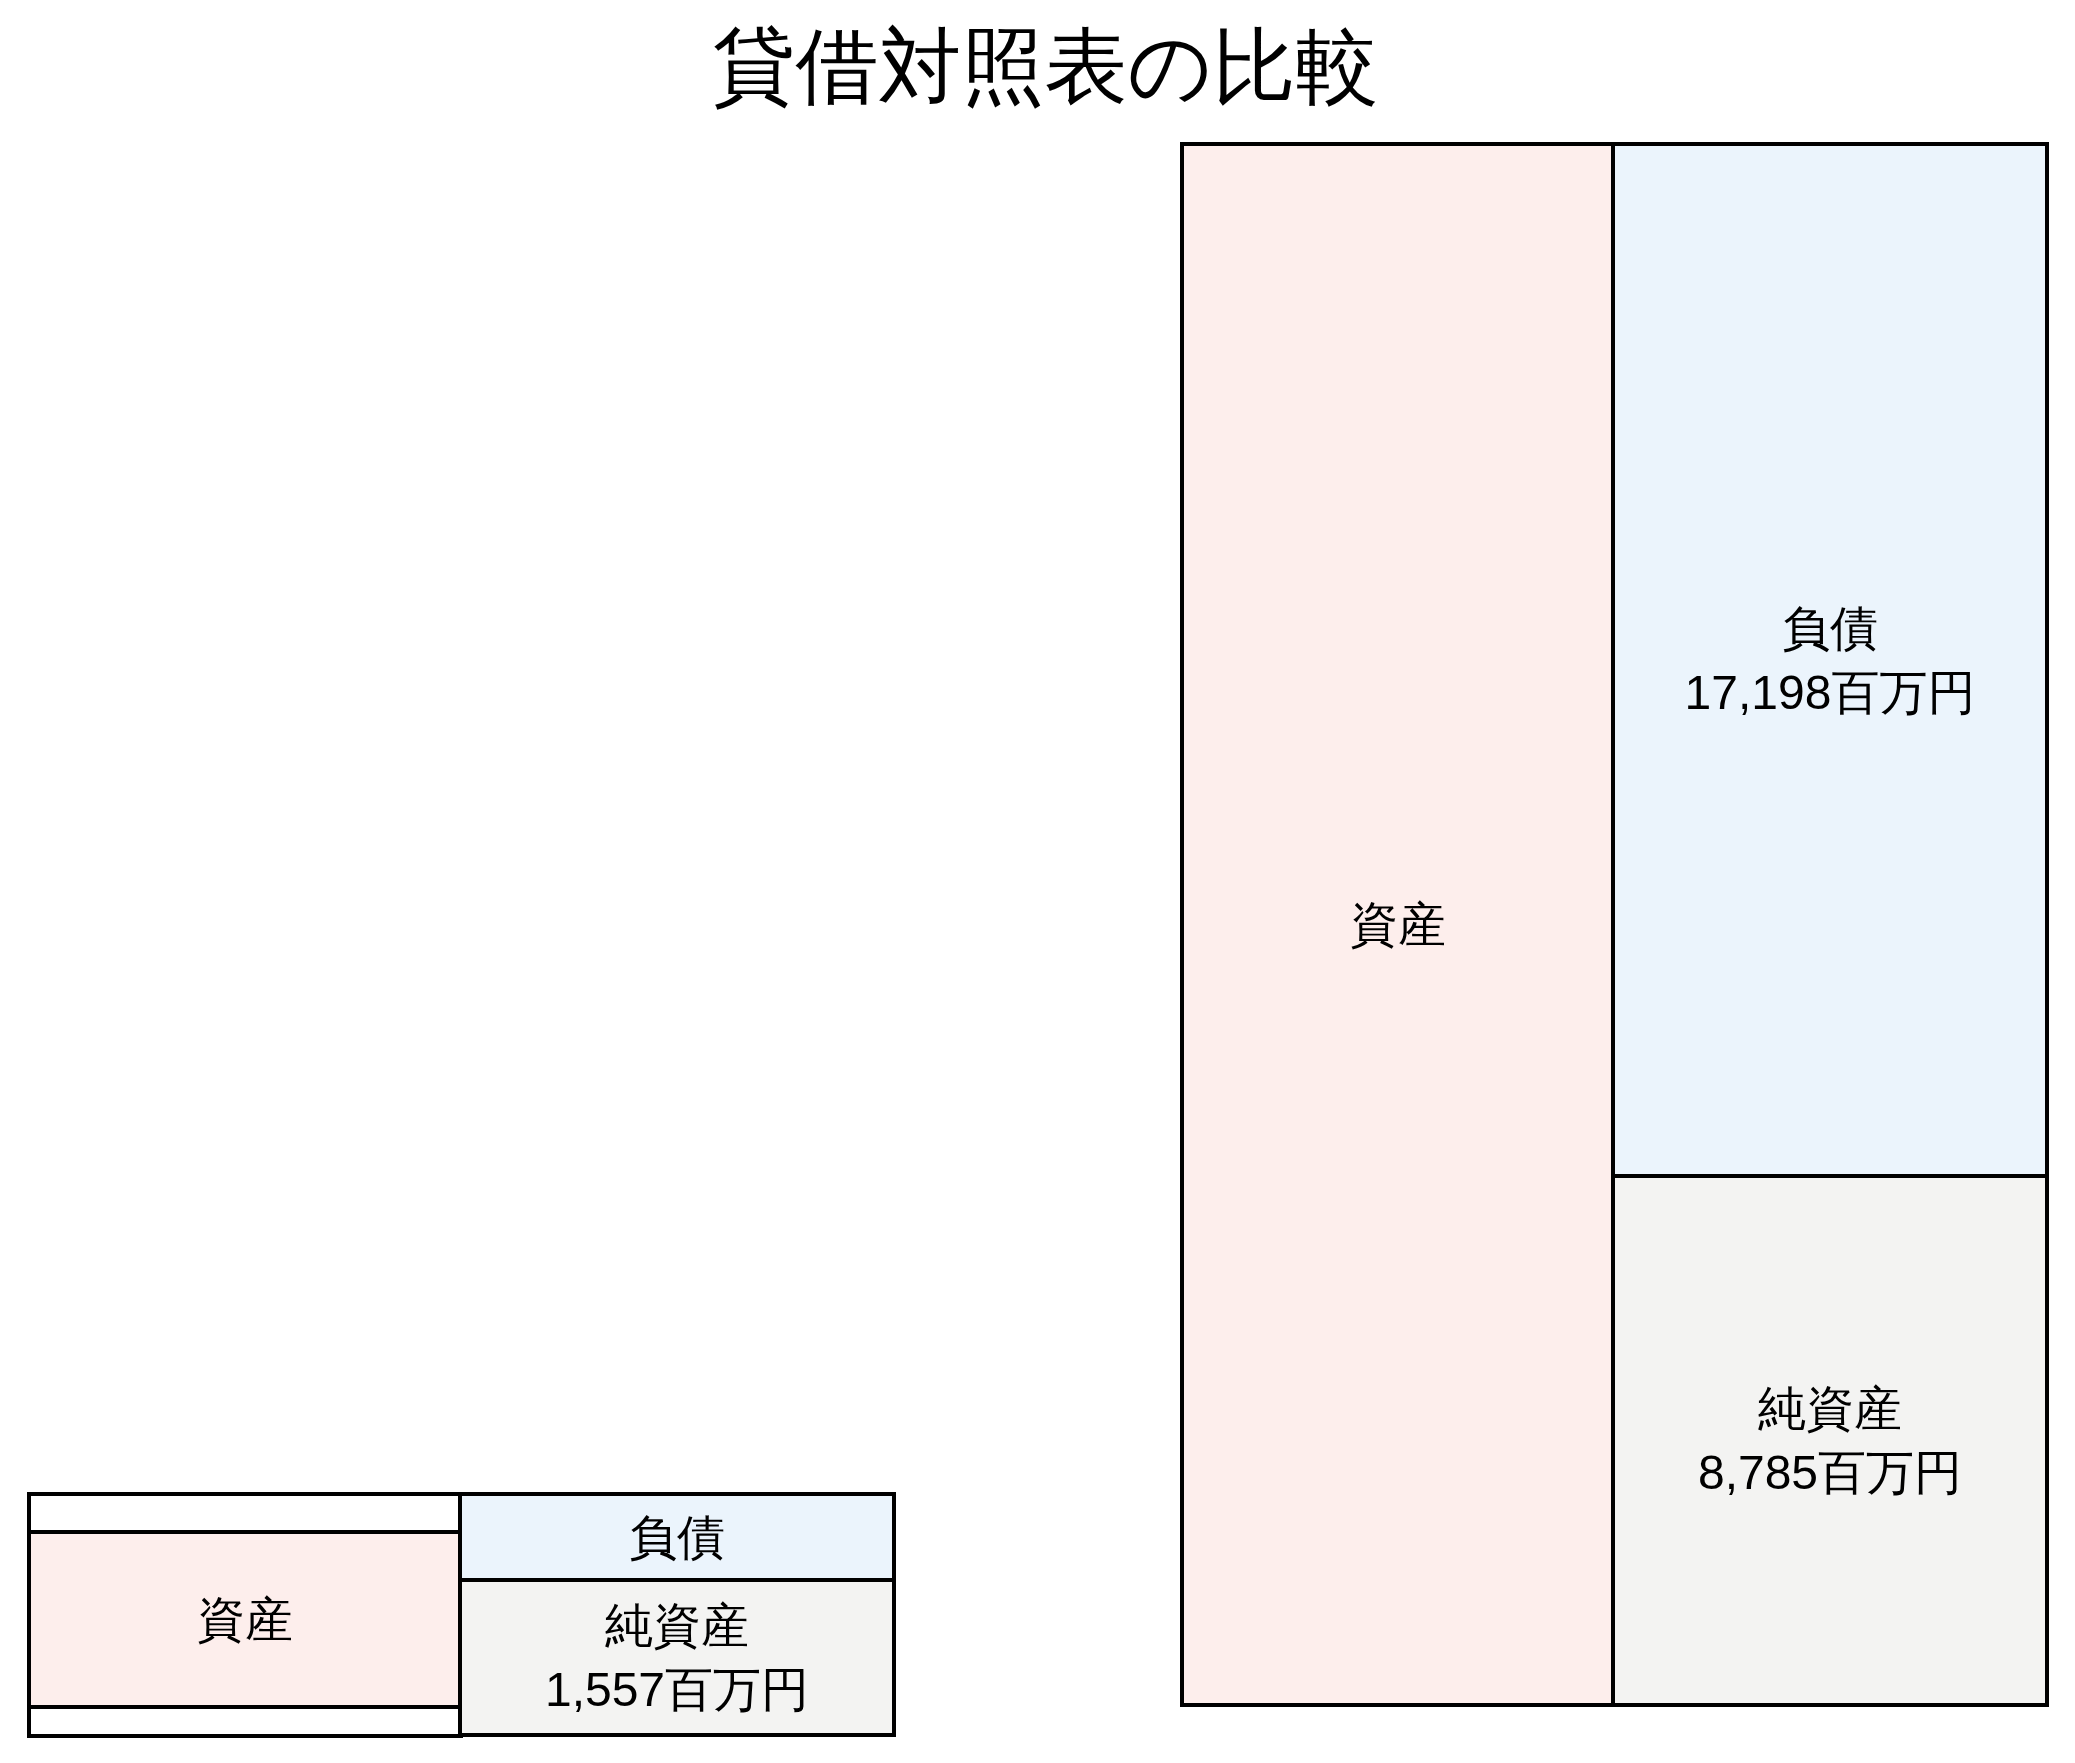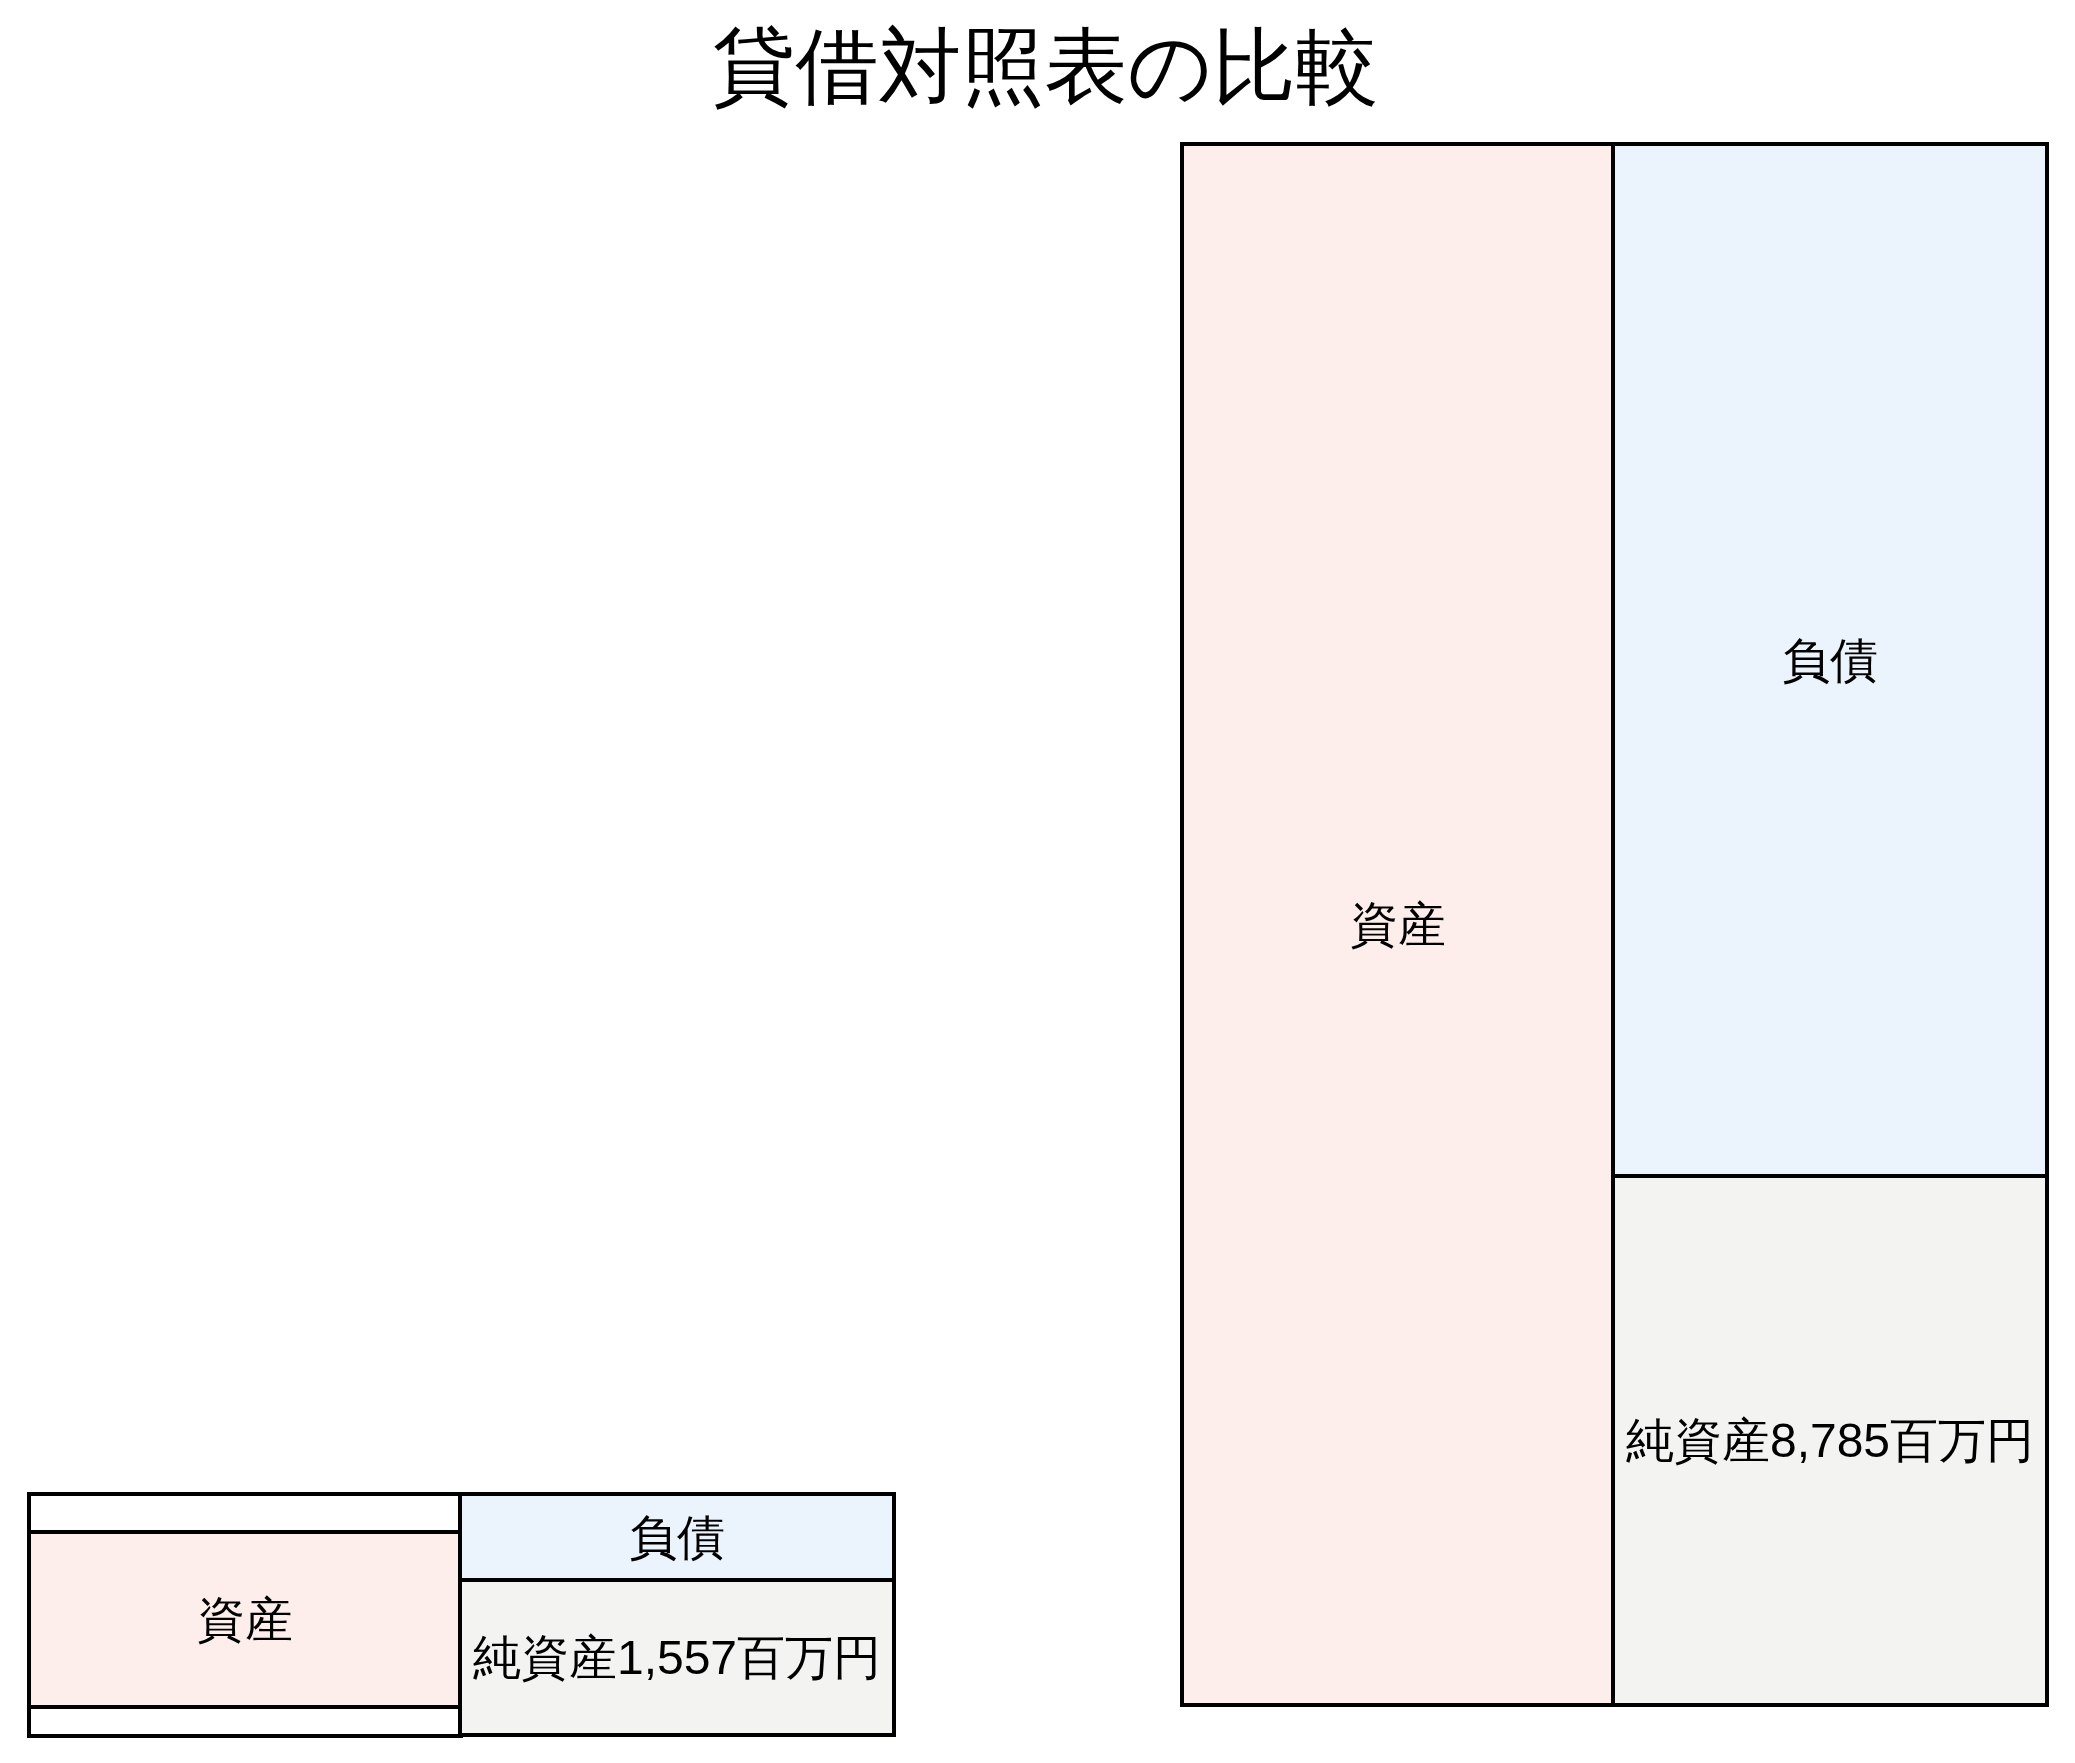--- a/index.html
+++ b/index.html
@@ -26,20 +26,21 @@
     line-height: 100px;
     color: #000000;
     white-space: nowrap;
     margin-left: 16px;
   }
   .box {
     position: absolute;
     box-sizing: border-box;
     border: 4.8px solid #000000;
     display: flex;
+    flex-direction: column;
     align-items: center;
     justify-content: center;
     text-align: center;
   }
   .box .lbl {
     font-size: 48px;
     line-height: 64px;
     white-space: nowrap;
   }
   
@@ -58,20 +59,21 @@
 <div class="canvas">
 
   <div class="chart-title">貸借対照表の比較</div>
 
   <div class="box r-assets" style="background-color: rgb(253, 238, 236);">
     <div class="lbl">資産</div>
   </div>
 
   <div class="box r-liab" style="background-color: rgb(235, 244, 252);">
     <div class="lbl">負債</div>
+    <div class="lbl">17,198百万円</div>
   </div>
 
   <div class="box r-net" style="background-color: rgb(243, 243, 242);">
     <div class="lbl">純資産</div>
     <div class="lbl">8,785百万円</div>
   </div>
 
   <div class="box l-outer"></div>
 
   <div class="box l-assets" style="background-color: rgb(253, 238, 236);">

